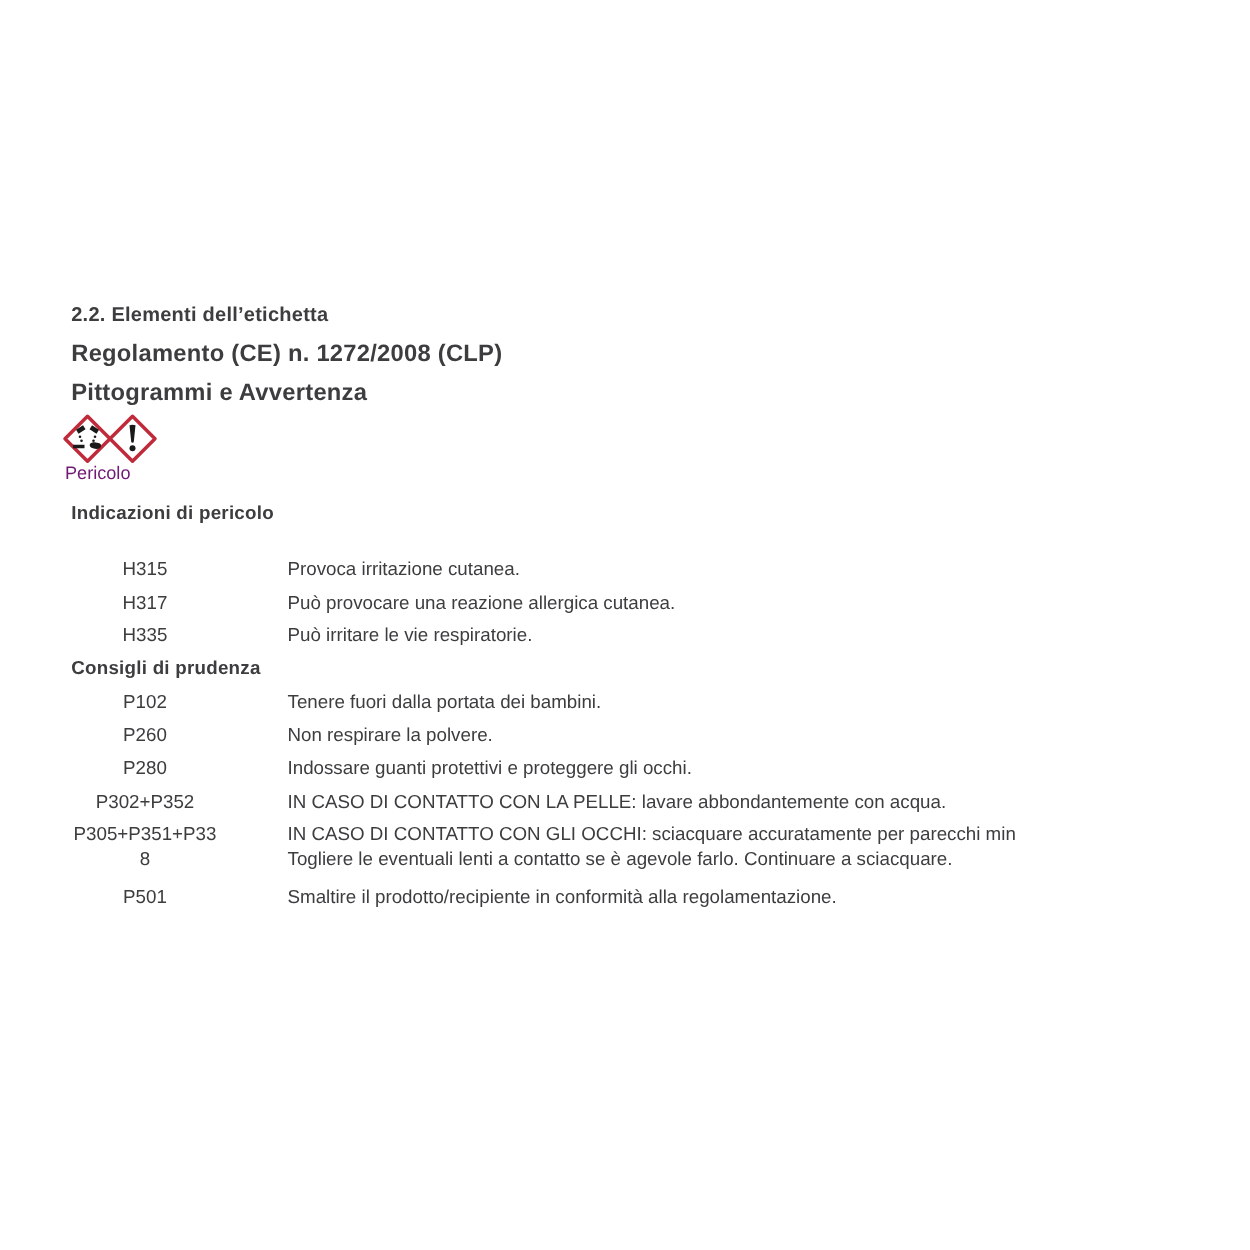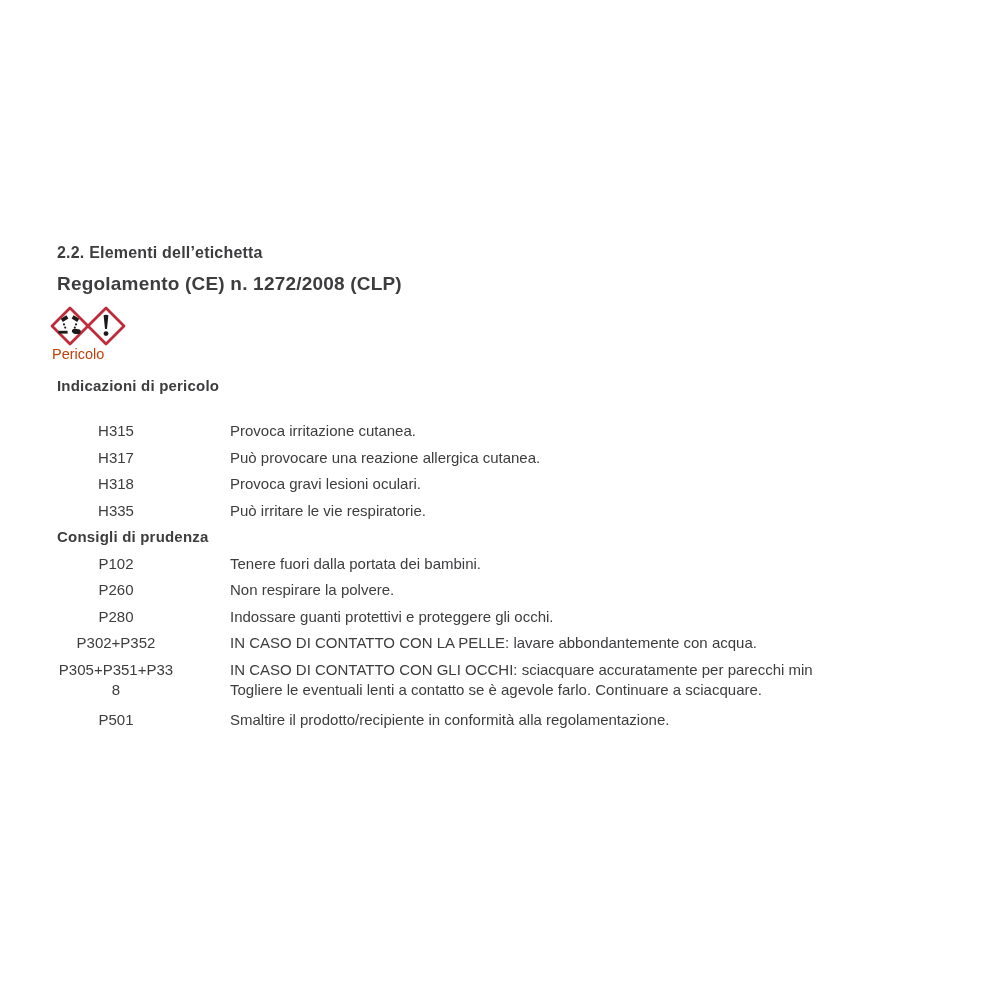--- a/index.html
+++ b/index.html
@@ -45,21 +45,21 @@
   }
   .pictogram {
     width: 40px;
     height: 40px;
     flex: 0 0 40px;
   }
   .pictogram + .pictogram { margin-left: -4px; }
   .signal-word {
     font-size: 14.5px;
     line-height: 17px;
-    color: #c2410c;
+    color: #701a75;
     margin: 0 0 14px -5px;
   }
   .hazard-heading {
     font-size: 15px;
     font-weight: bold;
     line-height: 17px;
     margin: 0 0 27px 0;
     letter-spacing: 0.2px;
   }
   .prudenza-heading {
@@ -91,20 +91,21 @@
 </head>
 <body>
 
 <div class="page">
   <div class="content">
 
     <div class="section-title">2.2. Elementi dell’etichetta</div>
 
     <div class="subheading">Regolamento (CE) n. 1272/2008 (CLP)</div>
 
+    <div class="subheading pictogram-heading">Pittogrammi e Avvertenza</div>
 
     <div class="pictogram-row">
       <svg class="pictogram" viewBox="0 0 100 100">
         <polygon points="50,5 95,50 50,95 5,50" fill="#ffffff" stroke-width="7" stroke-linejoin="round" stroke="#bf2b3a"></polygon>
         <g fill="#1a1a1a">
           <path d="M27 32 L41 23 L46 31 L32 40 Z"></path>
           <path d="M73 32 L59 23 L54 31 L68 40 Z"></path>
           <circle cx="35" cy="46" r="2.6"></circle>
           <circle cx="38" cy="54" r="2.6"></circle>
           <circle cx="65" cy="46" r="2.6"></circle>
@@ -128,24 +129,20 @@
 
     <div class="row">
       <span class="code">H315</span>
       <span class="desc">Provoca irritazione cutanea.</span>
     </div>
     <div class="row">
       <span class="code">H317</span>
       <span class="desc">Può provocare una reazione allergica cutanea.</span>
     </div>
     <div class="row">
-      <span class="code">H318</span>
-      <span class="desc">Provoca gravi lesioni oculari.</span>
-    </div>
-    <div class="row">
       <span class="code">H335</span>
       <span class="desc">Può irritare le vie respiratorie.</span>
     </div>
 
     <div class="prudenza-heading">Consigli di prudenza</div>
 
     <div class="row">
       <span class="code">P102</span>
       <span class="desc">Tenere fuori dalla portata dei bambini.</span>
     </div>

